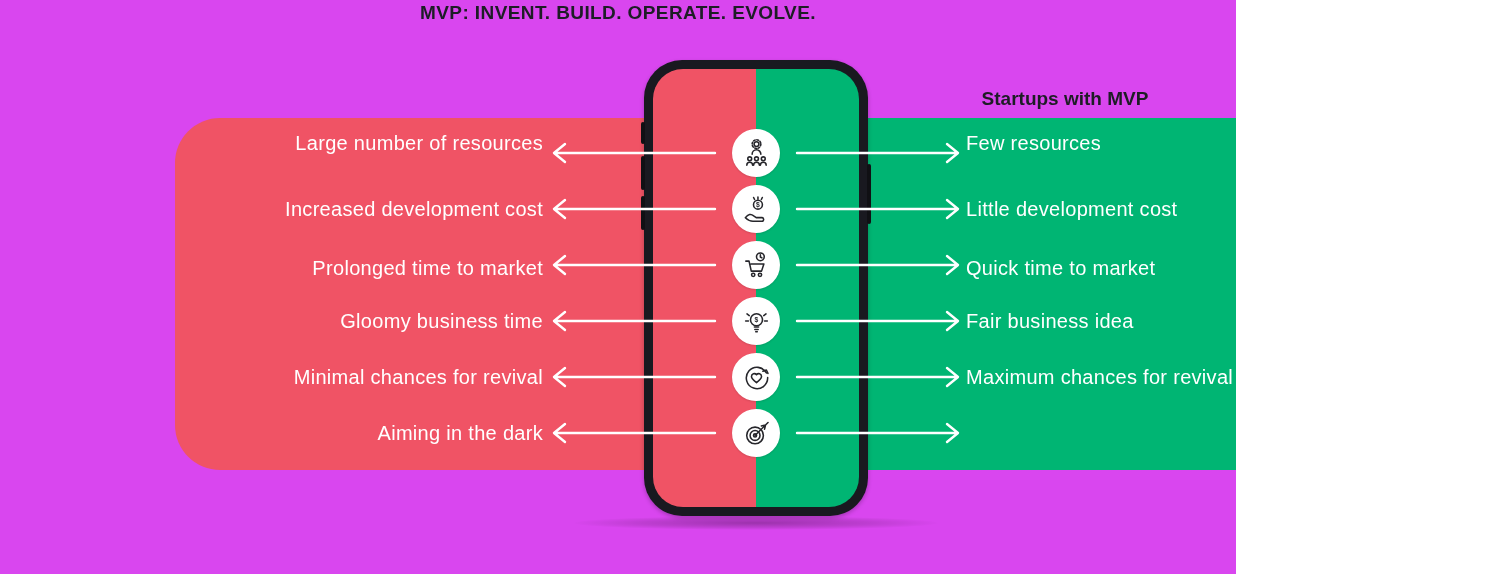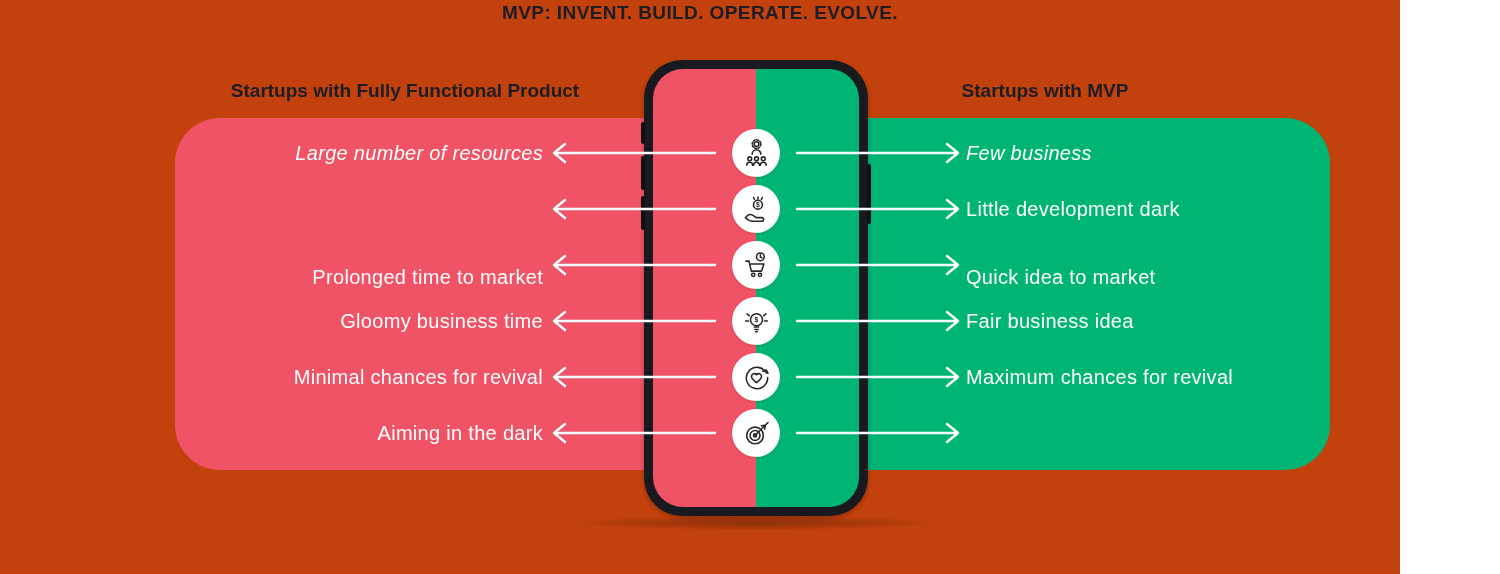--- a/index.html
+++ b/index.html
@@ -1,33 +1,33 @@
 <!DOCTYPE html>
 <html style="--red: #F05365; --green: #00B573; --dark: #1D1D25; --white: #FFFFFF;"><head>
 <meta charset="utf-8">
 <style>
   :root{
     --red:#F05365; --green:#00B573; --dark:#1D1D25; --white:#FFFFFF; --icon:#26262B;
   }
   html,body{margin:0;padding:0;background:#fff;}
   .canvas{
-    position:relative; width:1400px; height:574px; overflow:hidden;
-    font-family:"Liberation Sans", "DejaVu Sans", sans-serif; background:#c2410c;
+    position:relative; width:1236px; height:574px; overflow:hidden;
+    font-family:"Liberation Sans", "DejaVu Sans", sans-serif; background:#d946ef;
   }
   .title{
     position:absolute; top:1px; left:0; width:100%; text-align:center;
     font-size:19px; line-height:24px; font-weight:700; letter-spacing:.4px;
     color:var(--dark);
   }
   .col-header{
     position:absolute; top:79px; text-align:center;
     font-size:19px; line-height:24px; font-weight:700; color:var(--dark);
   }
   .col-header.left{left:155px; width:500px;}
-  .col-header.right{left:895px; width:300px;}
+  .col-header.right{left:915px; width:300px;margin-top:8px;}
 
   .panel{position:absolute; top:118px; height:352px; z-index:1;}
   .panel.red{left:175px; width:585px; background:var(--red); border-radius:45px 0 0 45px;}
   .panel.green{left:740px; width:590px; background:var(--green); border-radius:0 45px 45px 0;}
 
   
   .phone{
     position:absolute; left:644px; top:60px; width:224px; height:456px;
     background:#191920; border-radius:38px; z-index:2;
     box-shadow:0 2px 4px rgba(0,0,0,.25);
@@ -67,35 +67,34 @@
   .icon-circle{
     position:absolute; left:732px; width:48px; height:48px; border-radius:50%;
     background:#fff; z-index:4; display:flex; align-items:center; justify-content:center;
     box-shadow:0 1px 2px rgba(0,0,0,.12);
   }
   .icon-circle svg{width:31px; height:31px; display:block;}
   .icon-circle svg *{fill:none; stroke:var(--icon); stroke-width:1.6; stroke-linecap:round; stroke-linejoin:round;}
   .icon-circle svg text{fill:var(--icon); stroke:none; font-family:"Liberation Sans",sans-serif; font-weight:700;}
 
   
-  .y0.row-label{top:141px;font-style:italic;} .y0.arrow{top:141px;} .y0.icon-circle{top:129px;}
+  .y0.row-label{top:131px;} .y0.arrow{top:141px;} .y0.icon-circle{top:129px;}
   .y1.row-label{top:197px;} .y1.arrow{top:197px;} .y1.icon-circle{top:185px;}
-  .y2.row-label{top:265px;} .y2.arrow{top:253px;} .y2.icon-circle{top:241px;}
+  .y2.row-label{top:256px;} .y2.arrow{top:253px;} .y2.icon-circle{top:241px;}
   .y3.row-label{top:309px;} .y3.arrow{top:309px;} .y3.icon-circle{top:297px;}
   .y4.row-label{top:365px;} .y4.arrow{top:365px;} .y4.icon-circle{top:353px;}
   .y5.row-label{top:421px;} .y5.arrow{top:421px;} .y5.icon-circle{top:409px;}
 </style>
 </head>
 <body>
 
 <div class="canvas">
 
   <div class="title">MVP: INVENT. BUILD. OPERATE. EVOLVE.</div>
 
-  <div class="col-header left">Startups with Fully Functional Product</div>
   <div class="col-header right">Startups with MVP</div>
 
   <div class="panel red"></div>
   <div class="panel green"></div>
 
   <div class="phone-shadow"></div>
   <div class="phone">
     <div class="side-btn b1"></div>
     <div class="side-btn b2"></div>
     <div class="side-btn b3"></div>
@@ -123,41 +122,42 @@
         <path d="M13 28 a3 3 0 0 1 6 0"></path>
       <circle cx="23" cy="21.5" r="2"></circle>
         <path d="M20 28 a3 3 0 0 1 6 0"></path>
     </svg>
   </div>
   <div class="arrow rarrow y0">
     <svg viewBox="0 0 168 24">
         <path d="M2 12 H162 M152 3 L163 12 L152 21"></path>
       </svg>
   </div>
-  <div class="row-label right y0">Few business</div>
-
+  <div class="row-label right y0">Few resources</div>
+
+  <div class="row-label left y1">Increased development cost</div>
   <div class="arrow larrow y1">
     <svg viewBox="0 0 168 24">
         <path d="M166 12 H6 M16 3 L5 12 L16 21"></path>
       </svg>
   </div>
   <div class="icon-circle y1">
     <svg viewBox="0 0 32 32">
       <path d="M13 3.6 l1 2.1 M17.5 3 v2.3 M22 3.6 l-1 2.1"></path>
       <circle cx="17.5" cy="11" r="4.6"></circle>
       <text x="17.5" y="13.4" font-size="7" text-anchor="middle">$</text>
       <path d="M4.5 24.5 c2.8-3.8 5.8-4.3 8.6-2 l2.6 1.9 h5.8 a1.9 1.9 0 0 1 0 3.8 h-9.2 c-2.8 0-4.8-.9-7.8-3.7"></path>
     </svg>
   </div>
   <div class="arrow rarrow y1">
     <svg viewBox="0 0 168 24">
         <path d="M2 12 H162 M152 3 L163 12 L152 21"></path>
       </svg>
   </div>
-  <div class="row-label right y1">Little development dark</div>
+  <div class="row-label right y1">Little development cost</div>
 
   <div class="row-label left y2">Prolonged time to market</div>
   <div class="arrow larrow y2">
     <svg viewBox="0 0 168 24">
         <path d="M166 12 H6 M16 3 L5 12 L16 21"></path>
       </svg>
   </div>
   <div class="icon-circle y2">
     <svg viewBox="0 0 32 32">
       <circle cx="20" cy="7" r="4"></circle>
@@ -165,21 +165,21 @@
       <path d="M5 11.5 h3.3 l2.3 10.3 h10.6 l2.4-7.3 h-13.2"></path>
       <circle cx="12.6" cy="25.6" r="1.7"></circle>
       <circle cx="19.6" cy="25.6" r="1.7"></circle>
     </svg>
   </div>
   <div class="arrow rarrow y2">
     <svg viewBox="0 0 168 24">
         <path d="M2 12 H162 M152 3 L163 12 L152 21"></path>
       </svg>
   </div>
-  <div class="row-label right y2">Quick idea to market</div>
+  <div class="row-label right y2">Quick time to market</div>
 
   <div class="row-label left y3">Gloomy business time</div>
   <div class="arrow larrow y3">
     <svg viewBox="0 0 168 24">
         <path d="M166 12 H6 M16 3 L5 12 L16 21"></path>
       </svg>
   </div>
   <div class="icon-circle y3">
     <svg viewBox="0 0 32 32">
       <path d="M6.2 8.2 l2.3 1.7 M25.8 8.2 l-2.3 1.7 M4.8 15.5 h2.9 M24.3 15.5 h2.9"></path>

